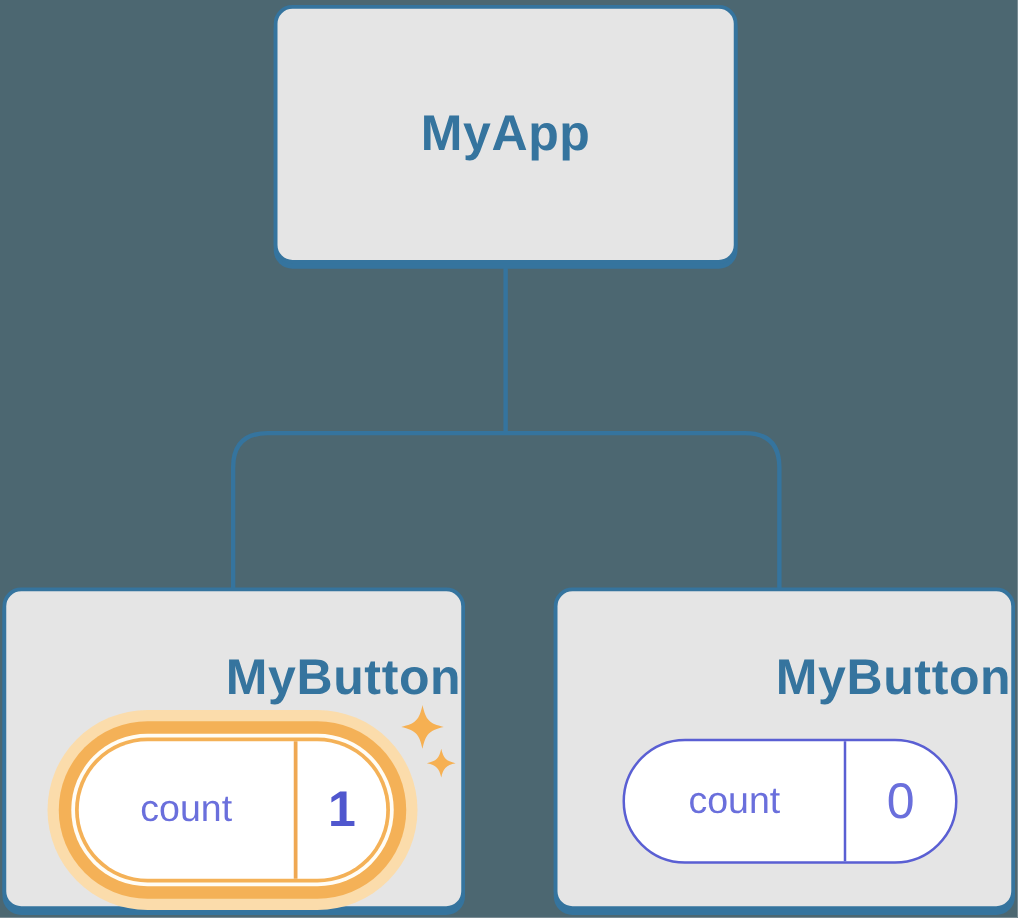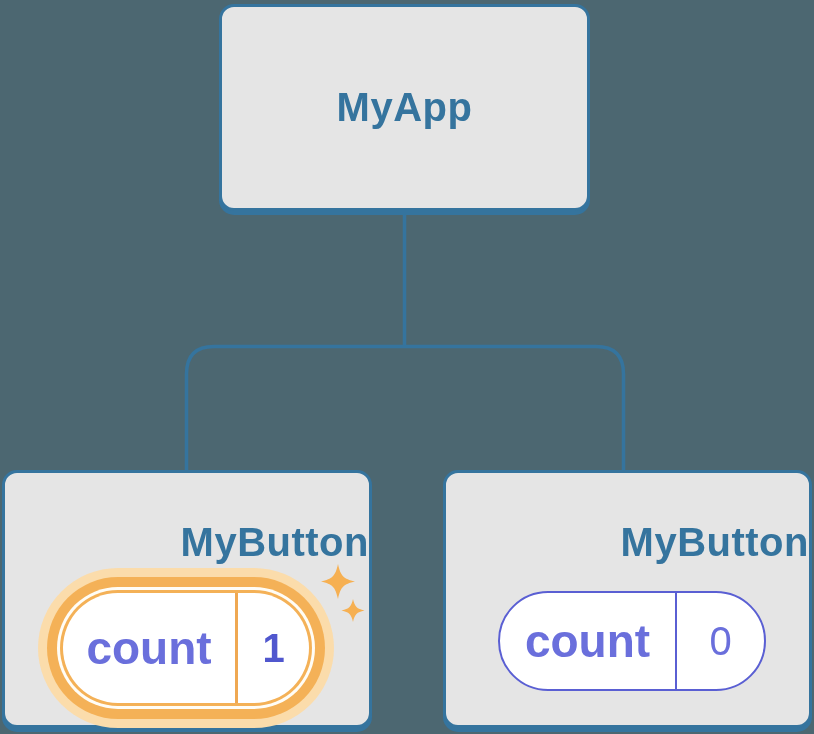--- a/index.html
+++ b/index.html
@@ -50,21 +50,21 @@
       0 0 0 16px var(--highlight-orange,#F4B157),
       0 0 0 25px var(--highlight-glow,#FBDCAB);
   }
   .pill-plain{
     left:52px;top:118px;width:268px;height:100px;
     border:2px solid var(--pill-border,#5A5FD3);
   }
   .pill-cell{
     display:flex;align-items:center;justify-content:center;
   }
-  .pill-key{font-size:46px;color:var(--pill-text,#6A6FDC);font-weight:bold;}
+  .pill-key{font-size:30px;color:var(--pill-text,#6A6FDC);}
   .pill-value{font-size:40px;color:var(--pill-text,#6A6FDC);}
   .pill-highlighted .pill-key-cell{width:172px;}
   .pill-highlighted .pill-value-cell{flex:1;}
   .pill-highlighted .pill-value{font-weight:700;color:var(--value-bold,#5057CE);}
   .pill-plain .pill-key-cell{width:175px;}
   .pill-plain .pill-value-cell{flex:1;}
   .pill-divider{width:3px;background:var(--highlight-divider,#EFA852);}
   .pill-plain .pill-divider{width:2px;background:var(--pill-border,#5A5FD3);}
   .sparkles{position:absolute;left:308px;top:88px;width:70px;height:70px;z-index:2;}
   .sparkles path{fill:var(--sparkle,#F6B052);}

